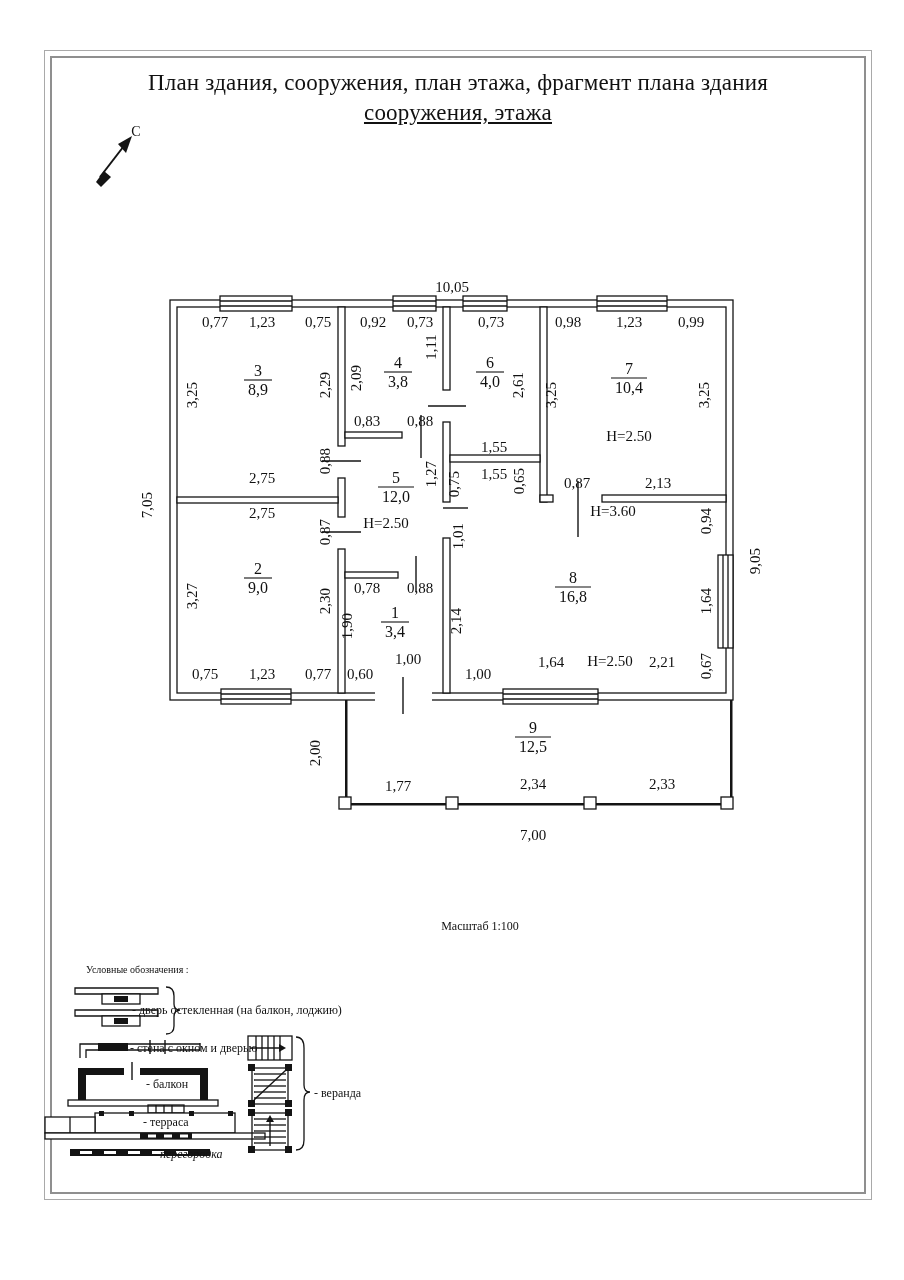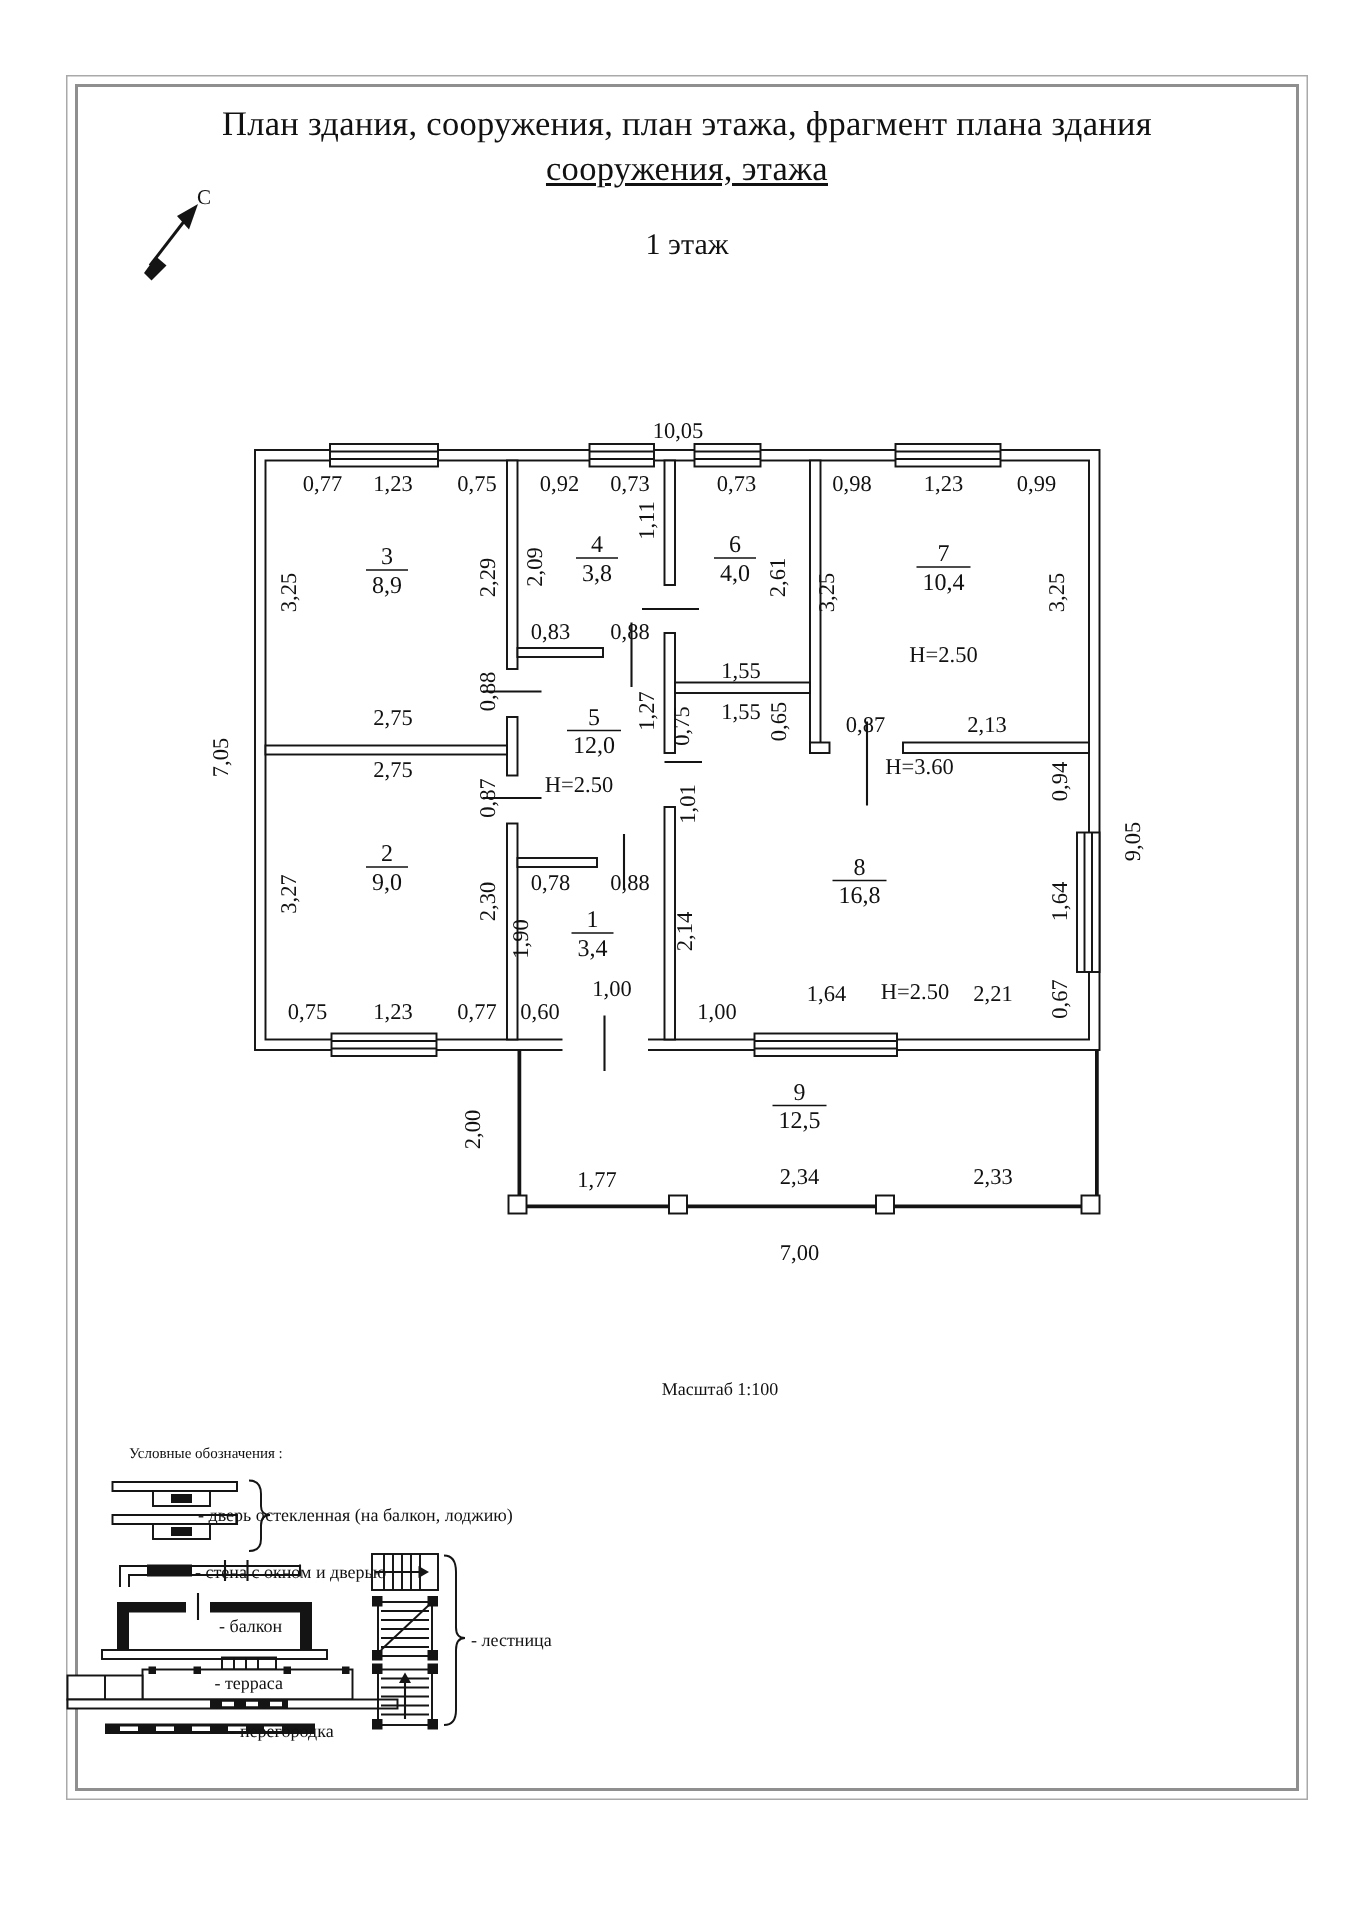--- a/index.html
+++ b/index.html
@@ -31,21 +31,20 @@
 </style>
 </head>
 <body>
 
 <div id="stage">
   <div class="frame-outer"></div>
   <div class="frame-inner"></div>
 
   <div class="title t1">План здания, сооружения, план этажа, фрагмент плана здания</div>
   <div class="title t2">сооружения, этажа</div>
-  <div class="floor">1 этаж</div>
 
   <svg width="904" height="1280" viewBox="0 0 904 1280">
 
     <g>
       <line x1="100" y1="177" x2="127" y2="142" class="tick" style="stroke-width:2"></line>
       <polygon class="solid" points="132,136 118,144 126,153"></polygon>
       <polygon class="solid" points="96,182 104,171 111,177 101,187"></polygon>
       <text class="north" x="136" y="136">С</text>
     </g>
 
@@ -310,15 +309,15 @@
       </g>
   </svg>
 
   <div class="scalelab">Масштаб 1:100</div>
   <div class="legend-head">Условные обозначения :</div>
 
   <div class="leg" style="left:132px;top:1003px;">- дверь остекленная (на балкон, лоджию)</div>
   <div class="leg" style="left:130px;top:1041px;">- стена с окном и дверью</div>
   <div class="leg" style="left:146px;top:1077px;">- балкон</div>
   <div class="leg" style="left:143px;top:1115px;">- терраса</div>
-  <div class="leg" style="left:153px;top:1147px;">- перегородка</div>
-  <div class="leg" style="left:314px;top:1086px;">- лестница</div>
+  <div class="leg" style="left:153px;top:1147px;font-style:italic;">- перегородка</div>
+  <div class="leg" style="left:314px;top:1086px;">- веранда</div>
 </div>
 
 </body></html>

